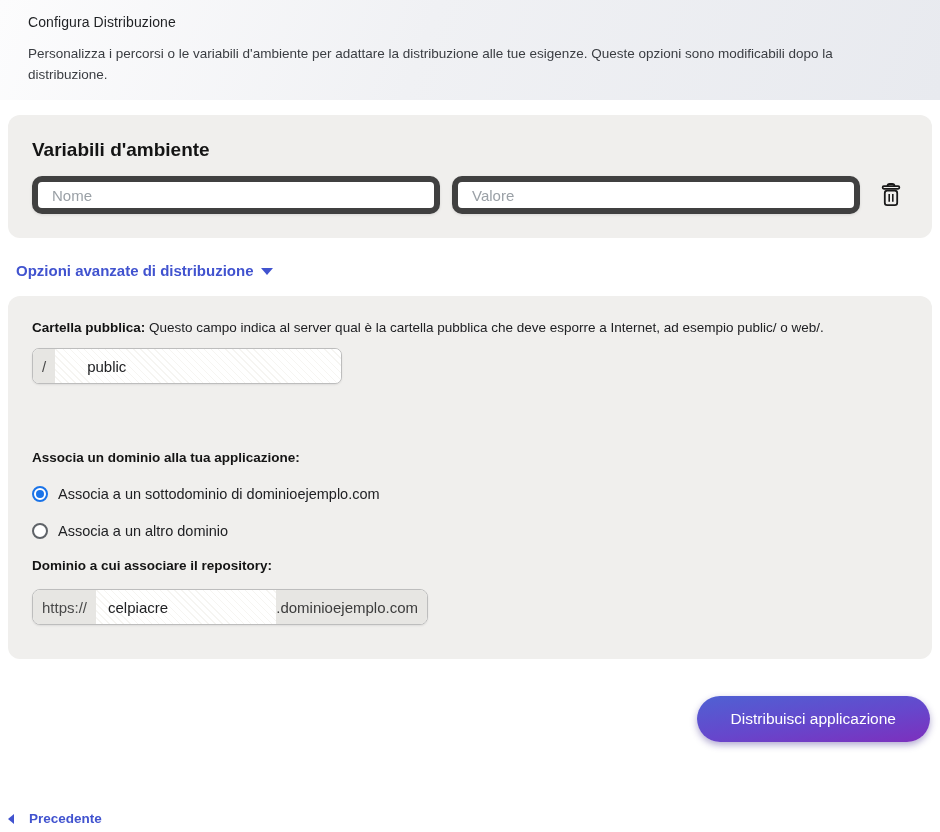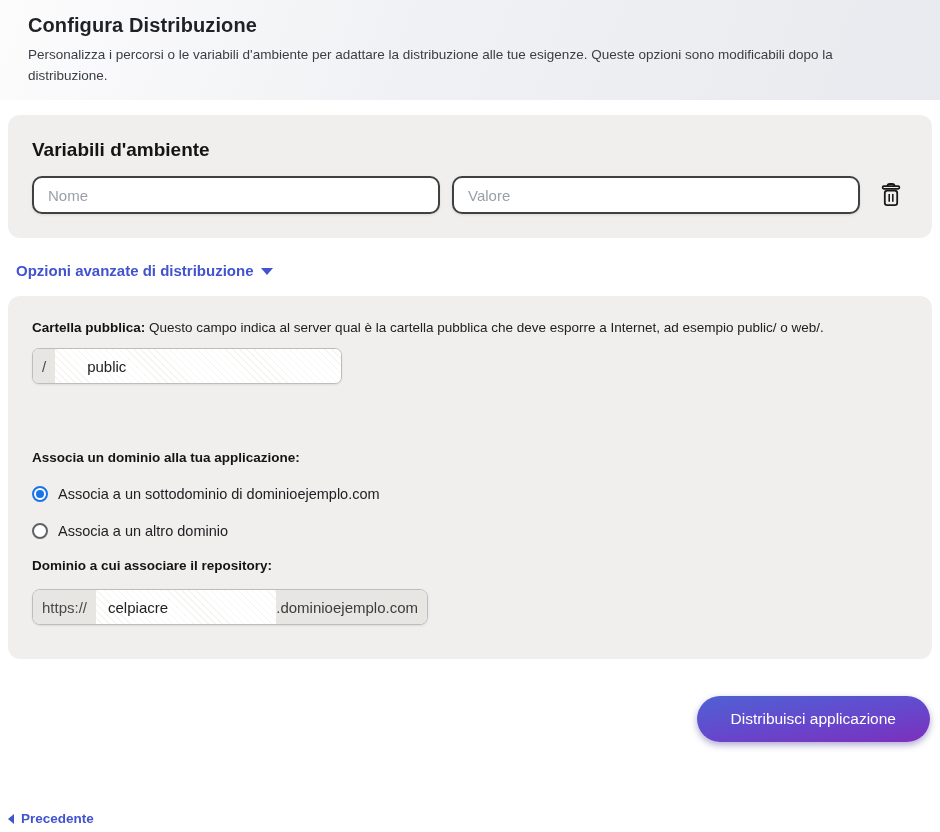--- a/index.html
+++ b/index.html
@@ -12,25 +12,25 @@
     position: relative;
     overflow: hidden;
   }
   
   .page-header {
     height: 100px;
     background: linear-gradient(110deg, #fcfcfd 0%, #f0f1f4 45%, #e8eaef 100%);
     padding: 14px 34px 0 28px;
   }
   .page-title {
-    font-size: 20px;
-    font-weight: 700;
+    font-size: 14px;
+    font-weight: 400;
     color: #1f2124;
     letter-spacing: 0.1px;
-    margin-bottom: 7px;
+    margin-bottom: 13px;
   }
   .page-desc {
     font-size: 13.5px;
     line-height: 21px;
     color: #3a3d42;
     max-width: 885px;
   }
   
   .card {
     background: #f0efed;
@@ -48,21 +48,21 @@
   }
   .env-row {
     display: flex;
     align-items: center;
     gap: 12px;
     margin-top: 15px;
   }
   .text-input {
     flex: 1;
     height: 38px;
-    border: 2px solid #404040;
+    border: 6px solid #404040;
     border-radius: 10px;
     background: #ffffff;
     padding: 0 14px;
     font-size: 15px;
     font-family: "Liberation Sans", sans-serif;
     color: #202124;
     box-shadow: 0 1px 3px rgba(0,0,0,0.10);
     outline: none;
   }
   .text-input::placeholder { color: #9aa0a6; }
@@ -190,21 +190,21 @@
     border-radius: 24px;
     background: linear-gradient(172deg, #4f61d3 0%, #6647cc 55%, #7d2fbd 100%);
     box-shadow: 0 3px 7px rgba(60,40,140,0.40);
   }
   .previous-link {
     position: absolute;
     left: 8px;
     bottom: 6px;
     display: inline-flex;
     align-items: center;
-    gap: 7px;
+    gap: 15px;
     font-size: 13.5px;
     font-weight: bold;
     color: #4153cf;
     cursor: pointer;
     text-decoration: none;
   }
   .caret-left {
     width: 0; height: 0;
     border-top: 5px solid transparent;
     border-bottom: 5px solid transparent;

